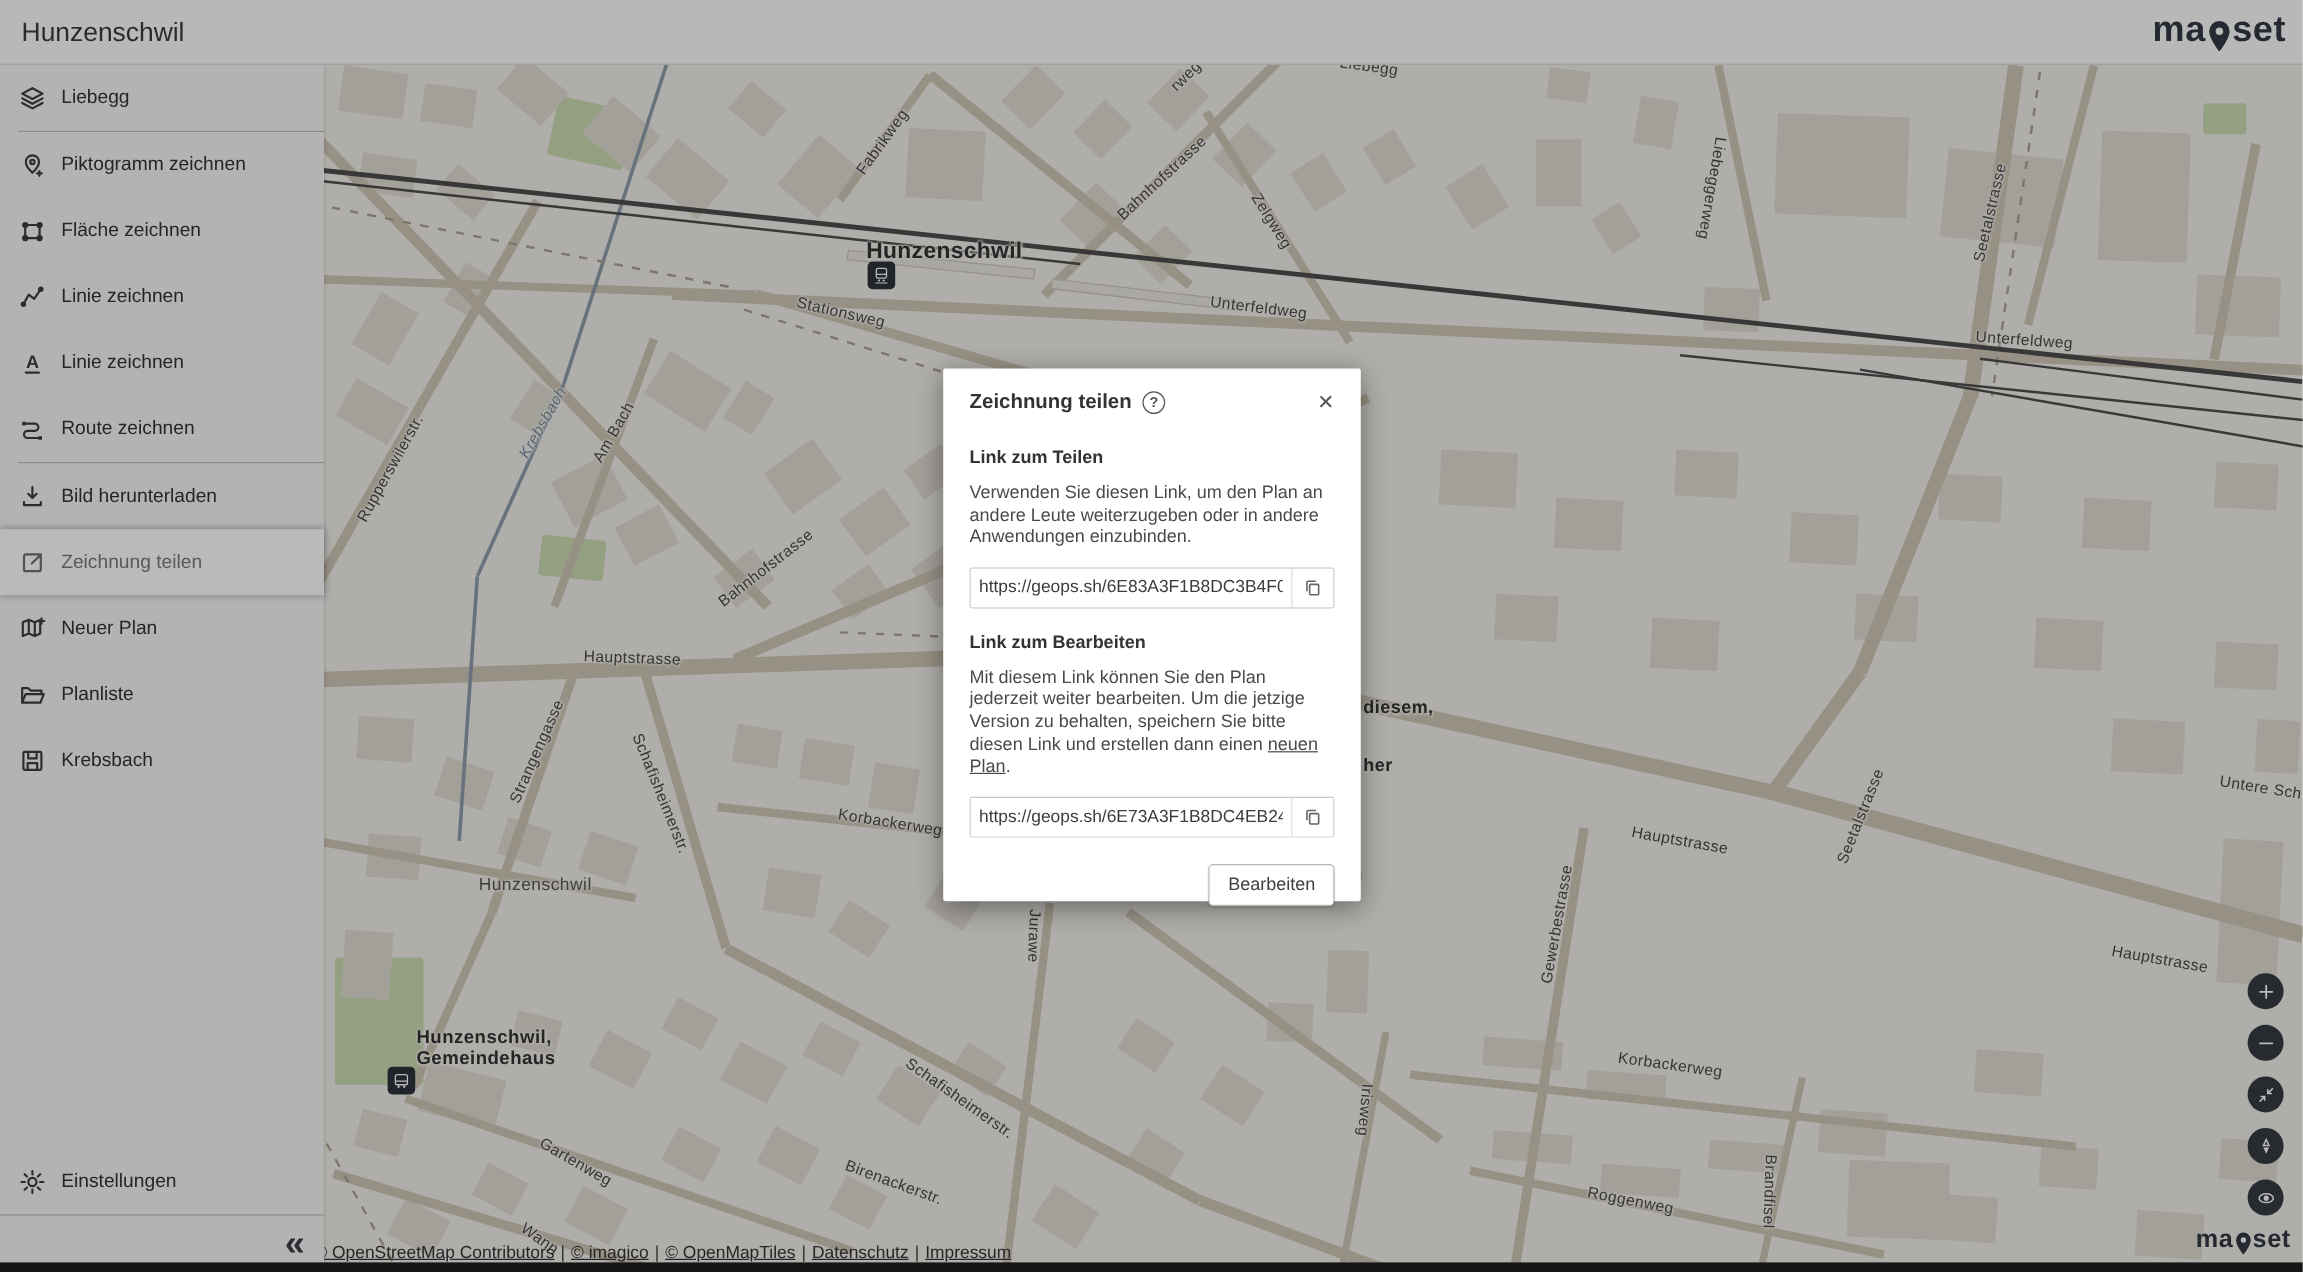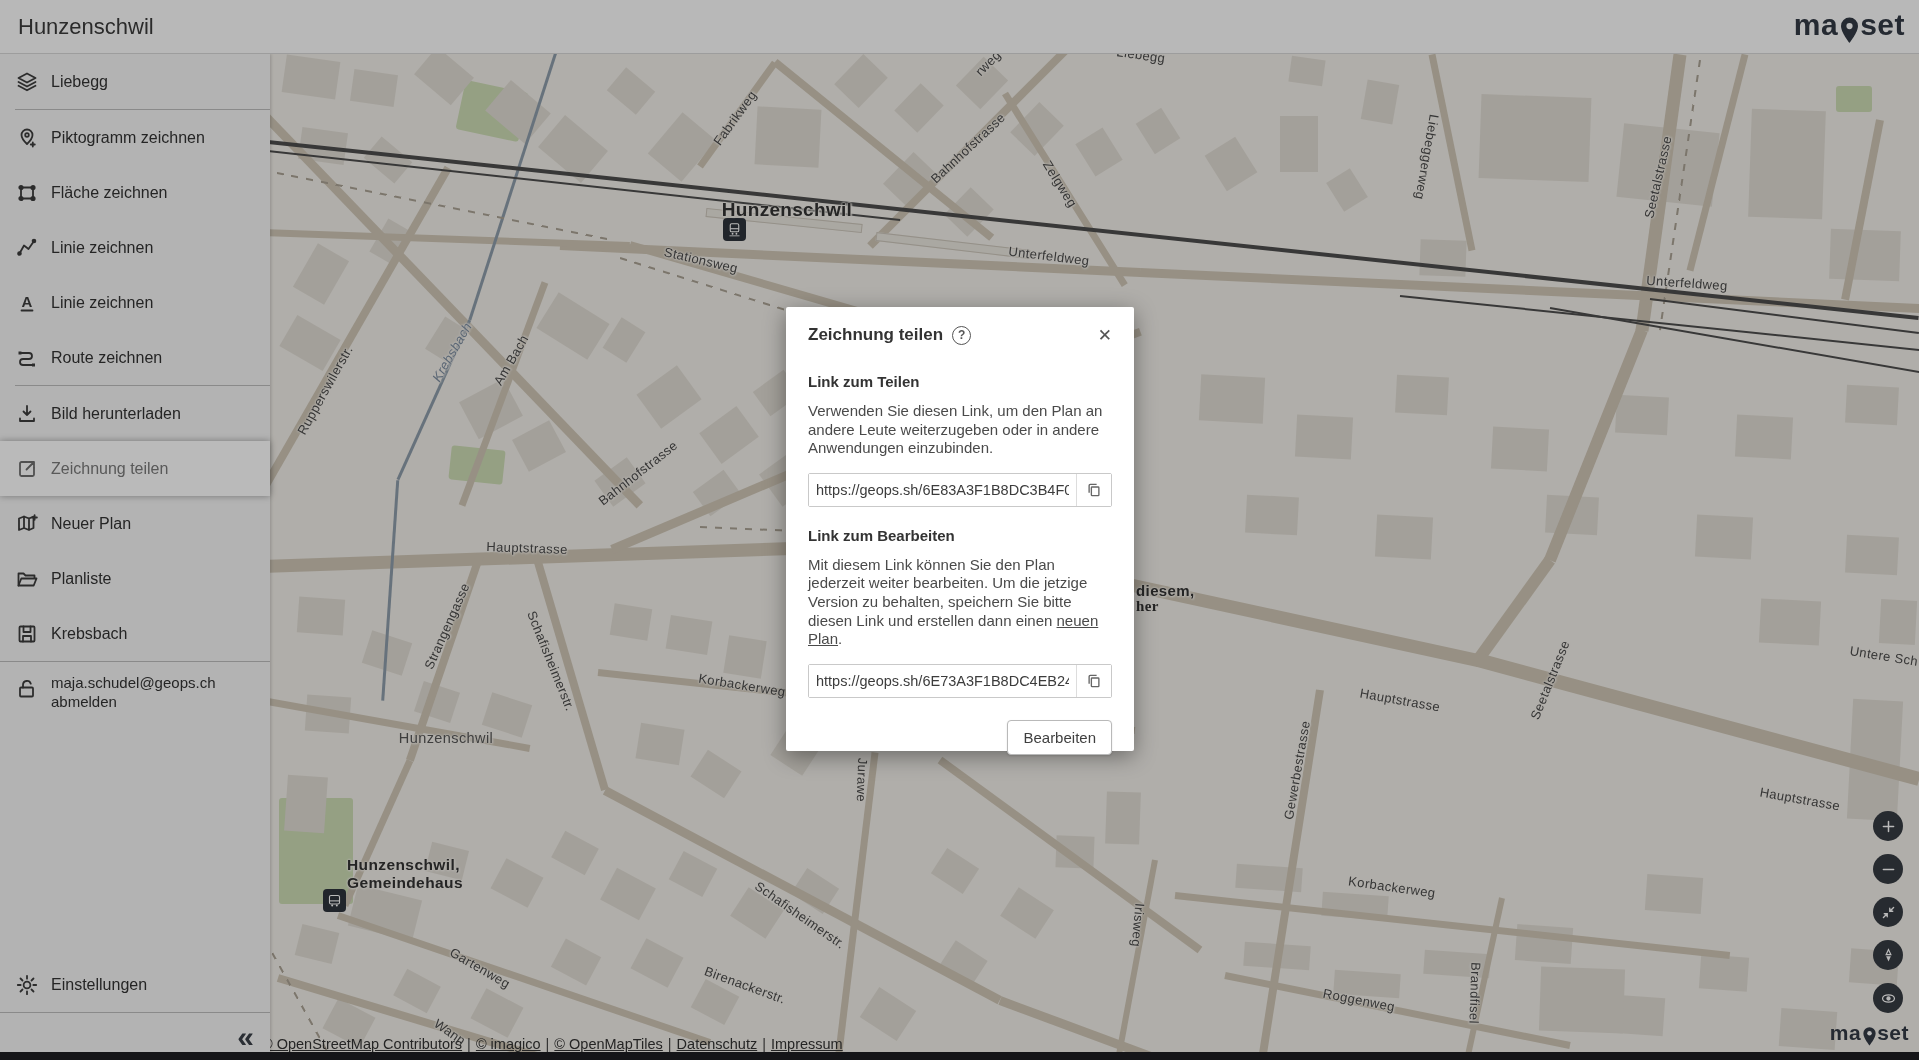--- a/index.html
+++ b/index.html
@@ -284,21 +284,21 @@
             <circle cx="14" cy="17.5" r="1.3" fill="#fff" stroke="none"></circle>
           </svg>
         </div>
       </div>
     <div id="maplabels">
         <div class="lb town" style="left: 787px; top: 210px; --r: 0deg; transform: translate(-50%, -50%) rotate(0deg);">Hunzenschwil</div>
         <div class="lb townsm" style="left: 446px; top: 738px; --r: 0deg; transform: translate(-50%, -50%) rotate(0deg);">Hunzenschwil</div>
         <div class="lb poi" style="left: 347px; top: 856px; --r: 0deg;">Hunzenschwil,
 Gemeindehaus</div>
         <div class="lb frag" style="left: 1136px; top: 590px; --r: 0deg;">diesem,</div>
-        <div class="lb frag" style="left: 1136px; top: 606px; font-family: Liberation Serif, serif; --r: 0deg;">her</div>
+        <div class="lb frag" style="left: 1136px; top: 638px; --r: 0deg;">her</div>
         <div class="lb st" style="left: 735px; top: 118px; --r: -54deg; transform: translate(-50%, -50%) rotate(-54deg);">Fabrikweg</div>
         <div class="lb st" style="left: 988px; top: 63px; --r: -45deg; transform: translate(-50%, -50%) rotate(-45deg);">rweg</div>
         <div class="lb st" style="left: 968px; top: 148px; --r: -43deg; transform: translate(-50%, -50%) rotate(-43deg);">Bahnhofstrasse</div>
         <div class="lb st" style="left: 1060px; top: 184px; --r: 58deg; transform: translate(-50%, -50%) rotate(58deg);">Zelgweg</div>
         <div class="lb st" style="left: 1141px; top: 55px; --r: 8deg; transform: translate(-50%, -50%) rotate(8deg);">Liebegg</div>
         <div class="lb st" style="left: 1427px; top: 157px; --r: 100deg; transform: translate(-50%, -50%) rotate(100deg);">Liebeggerweg</div>
         <div class="lb st" style="left: 1658px; top: 177px; --r: -77deg; transform: translate(-50%, -50%) rotate(-77deg);">Seetalstrasse</div>
         <div class="lb st" style="left: 1049px; top: 256px; --r: 7deg; transform: translate(-50%, -50%) rotate(7deg);">Unterfeldweg</div>
         <div class="lb st" style="left: 1687px; top: 283px; --r: 4deg; transform: translate(-50%, -50%) rotate(4deg);">Unterfeldweg</div>
         <div class="lb st" style="left: 701px; top: 260px; --r: 13deg; transform: translate(-50%, -50%) rotate(13deg);">Stationsweg</div>
@@ -458,30 +458,20 @@
           <span>Planliste</span>
         </div>
         <div class="mrow">
           <svg viewBox="0 0 24 24" stroke="#3d3d3d" stroke-width="1.8" fill="none" stroke-linecap="round" stroke-linejoin="round">
             <rect x="4.5" y="4.5" width="15" height="15" rx="1"></rect>
             <path d="M8.5 4.5V10h7V4.5M8 19.5v-5.5h8v5.5"></path>
           </svg>
           <span>Krebsbach</span>
         </div>
       </nav>
-    <div id="account">
-      <svg viewBox="0 0 24 24" fill="none">
-        <rect x="5" y="10.5" width="13" height="9" rx="1" stroke="#3d3d3d" stroke-width="1.8"></rect>
-        <path d="M8 10.5V8a4 4 0 0 1 7.8-1.3" stroke="#3d3d3d" stroke-width="1.8" stroke-linecap="round"></path>
-      </svg>
-      <div>
-        <div class="l1">maja.schudel@geops.ch</div>
-        <div class="l1">abmelden</div>
-      </div>
-    </div>
     <div id="spacer"></div>
     <div id="settingsrow" class="mrow">
       <svg viewBox="0 0 24 24" fill="none" stroke="#3d3d3d" stroke-width="1.8" stroke-linecap="round">
         <circle cx="12" cy="12" r="3.4"></circle>
         <path d="M12 2.8v2.9M12 18.3v2.9M2.8 12h2.9M18.3 12h2.9M5.5 5.5l2 2M16.5 16.5l2 2M18.5 5.5l-2 2M7.5 16.5l-2 2"></path>
       </svg>
       <span>Einstellungen</span>
     </div>
     <div id="collapse">
       <span>«</span>

